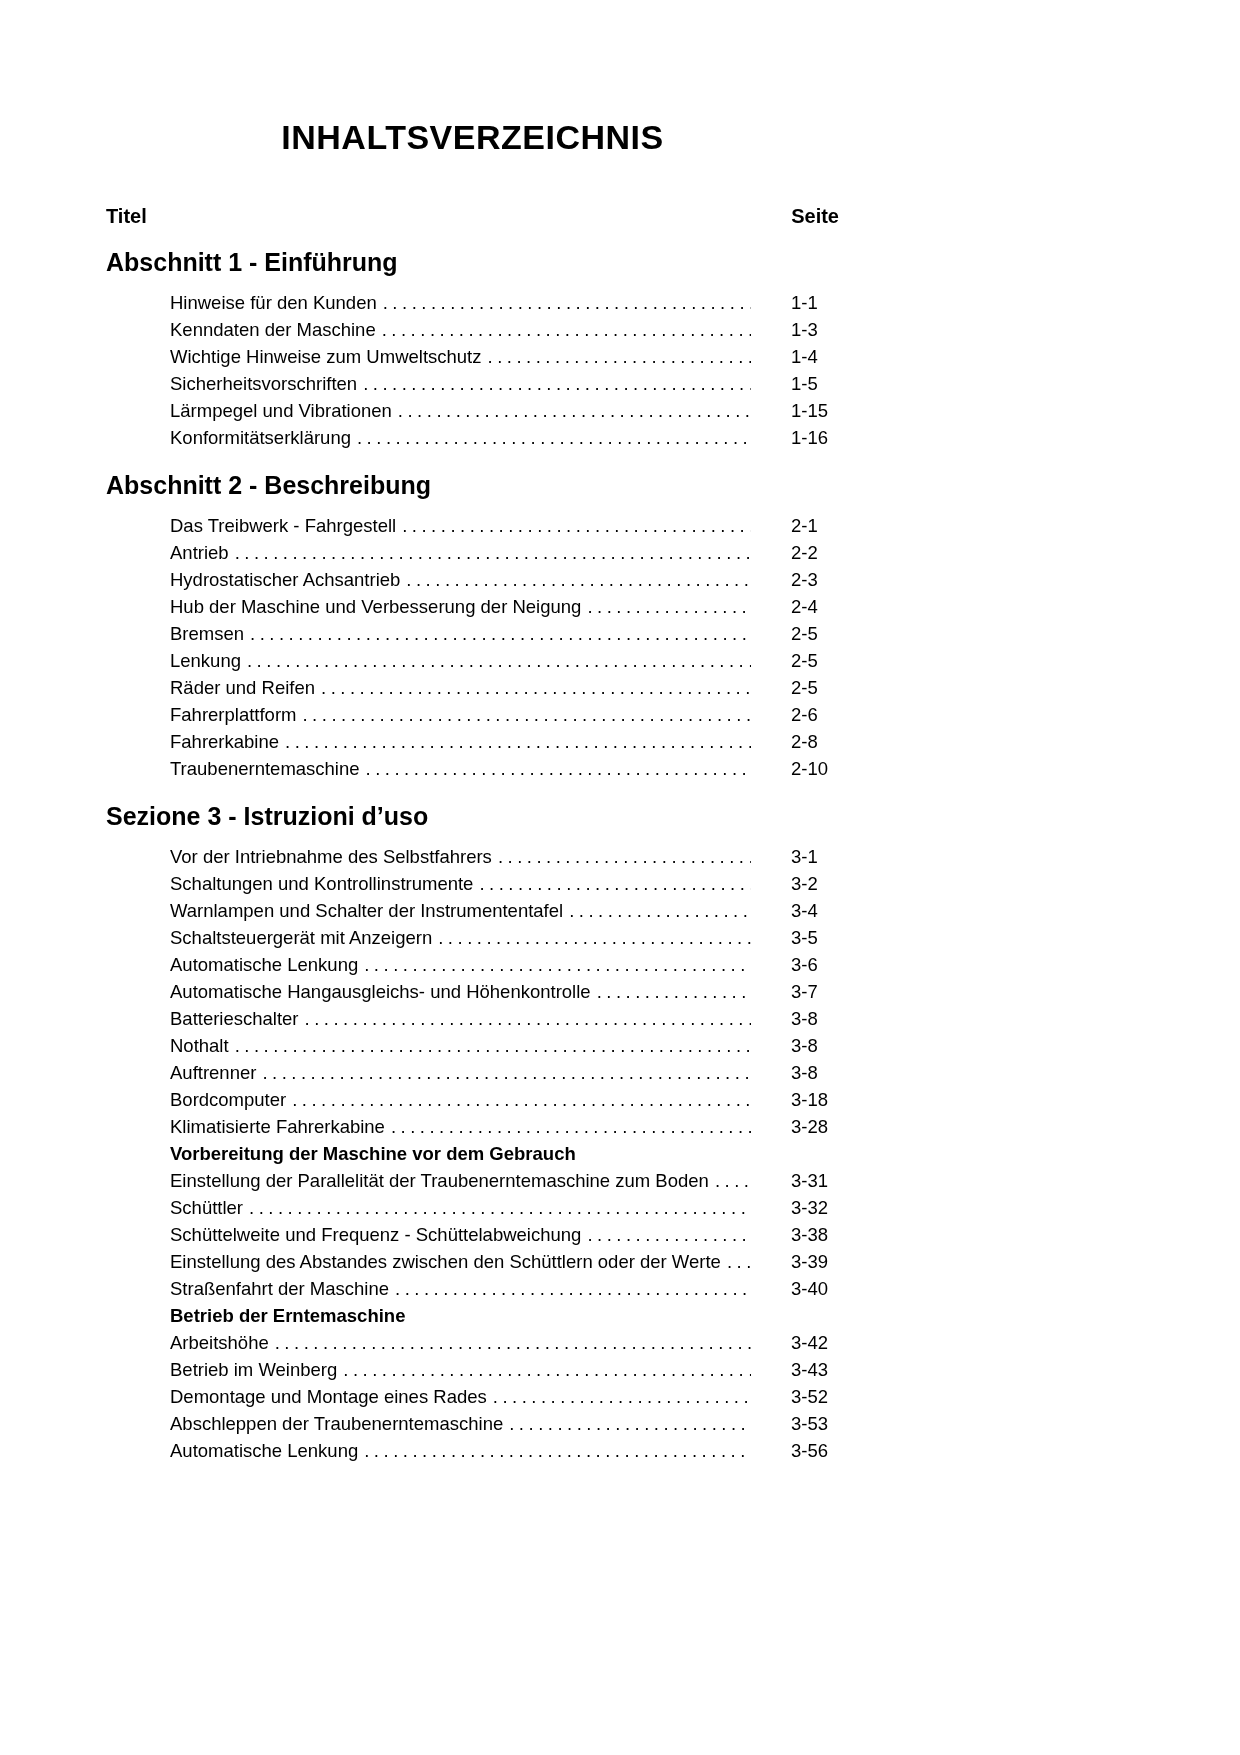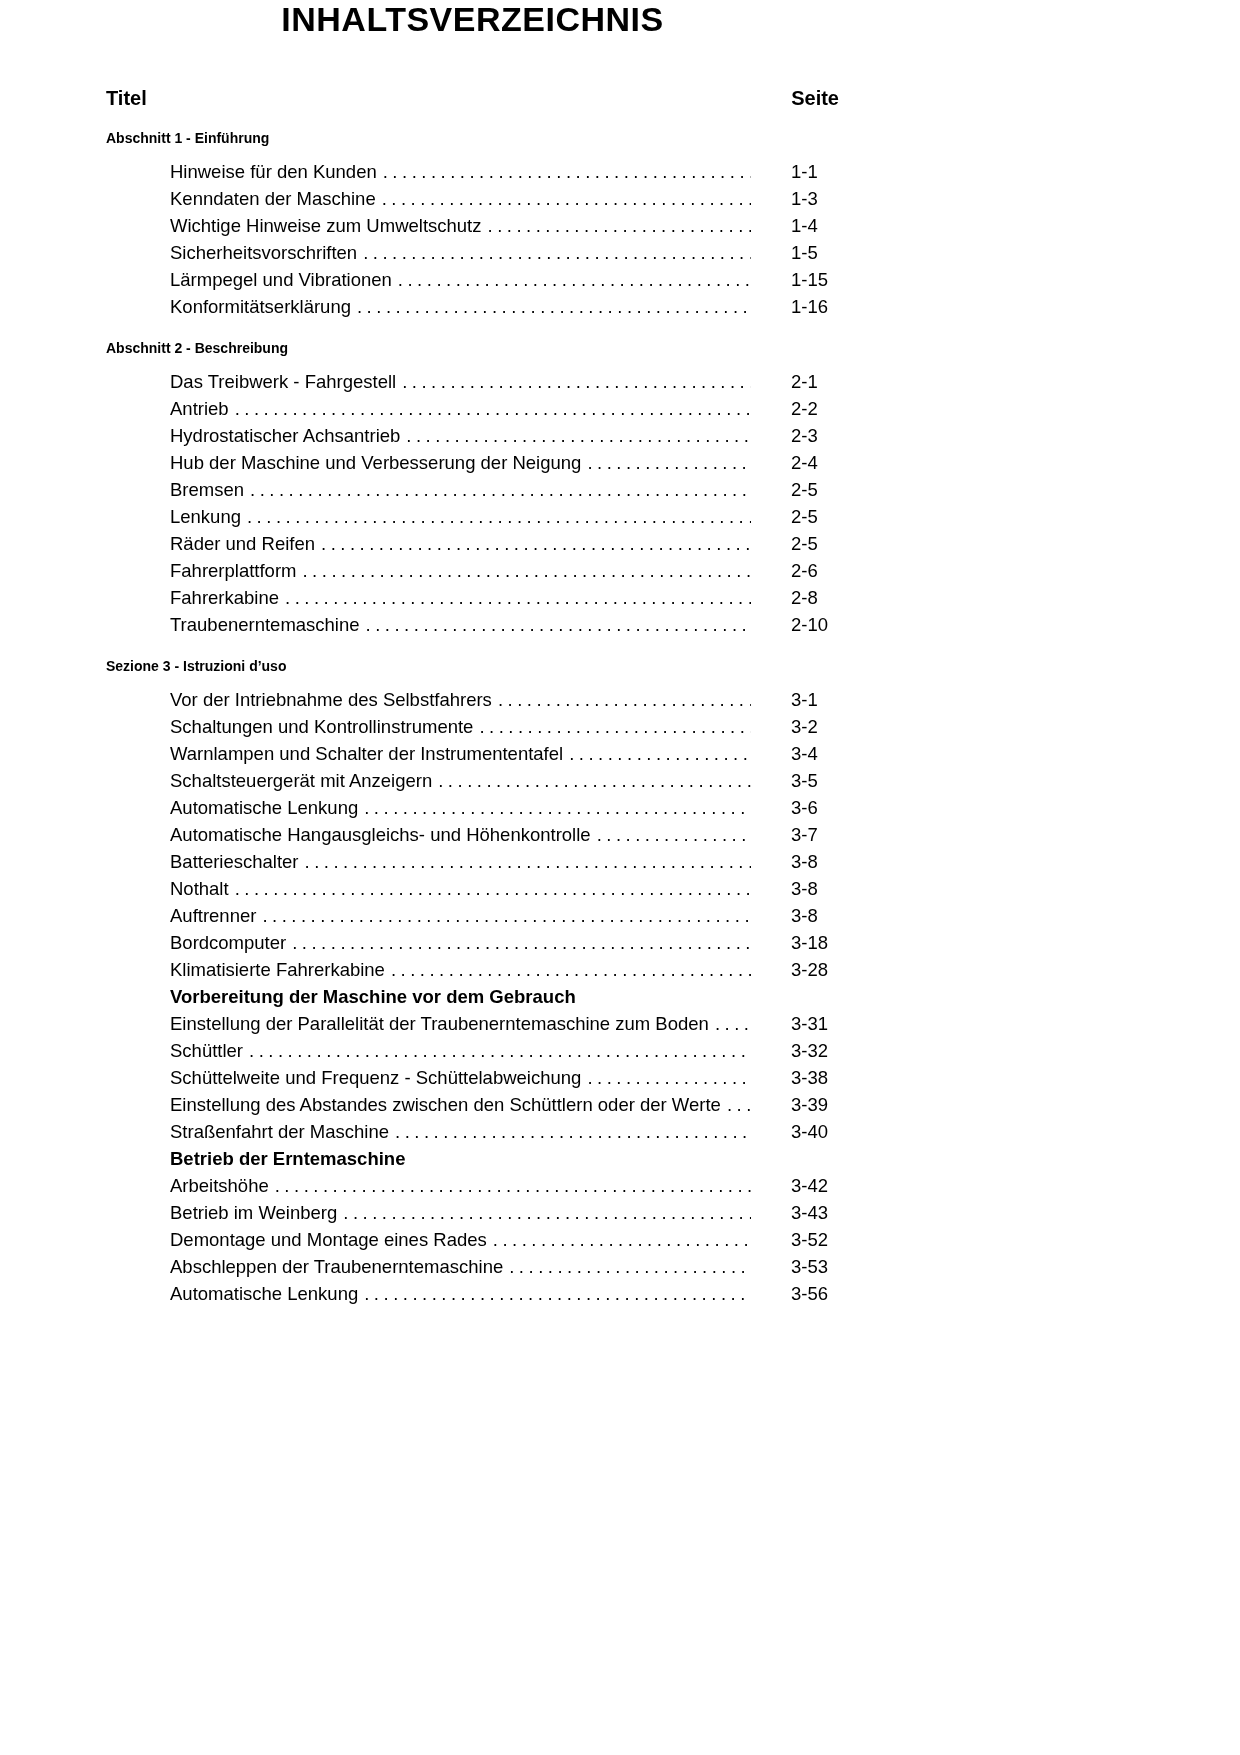--- a/index.html
+++ b/index.html
@@ -7,41 +7,42 @@
     background: #ffffff;
   }
   body {
     width: 1240px;
     height: 1755px;
     font-family: "Liberation Sans", "DejaVu Sans", sans-serif;
     color: #000000;
     position: relative;
   }
   .page {
+    padding-top: 118px;
     padding-left: 106px;
     width: 839px; 
   }
   .doc-title {
     text-align: center;
     font-size: 34px;
     font-weight: bold;
     letter-spacing: 0.5px;
     margin-bottom: 48px;
   }
   .col-headers {
     display: flex;
     justify-content: space-between;
     align-items: baseline;
     font-size: 20px;
     font-weight: bold;
     margin-bottom: 14px;
     margin-top: 19px;
   }
   .section-heading {
-    font-size: 14px;
+    font-size: 25px;
     font-weight: bold;
     margin-top: 20px;
     margin-bottom: 12px;
   }
   .entry {
     display: flex;
     align-items: flex-end;
     font-size: 18.5px;
     line-height: 27px;
     height: 27px;

